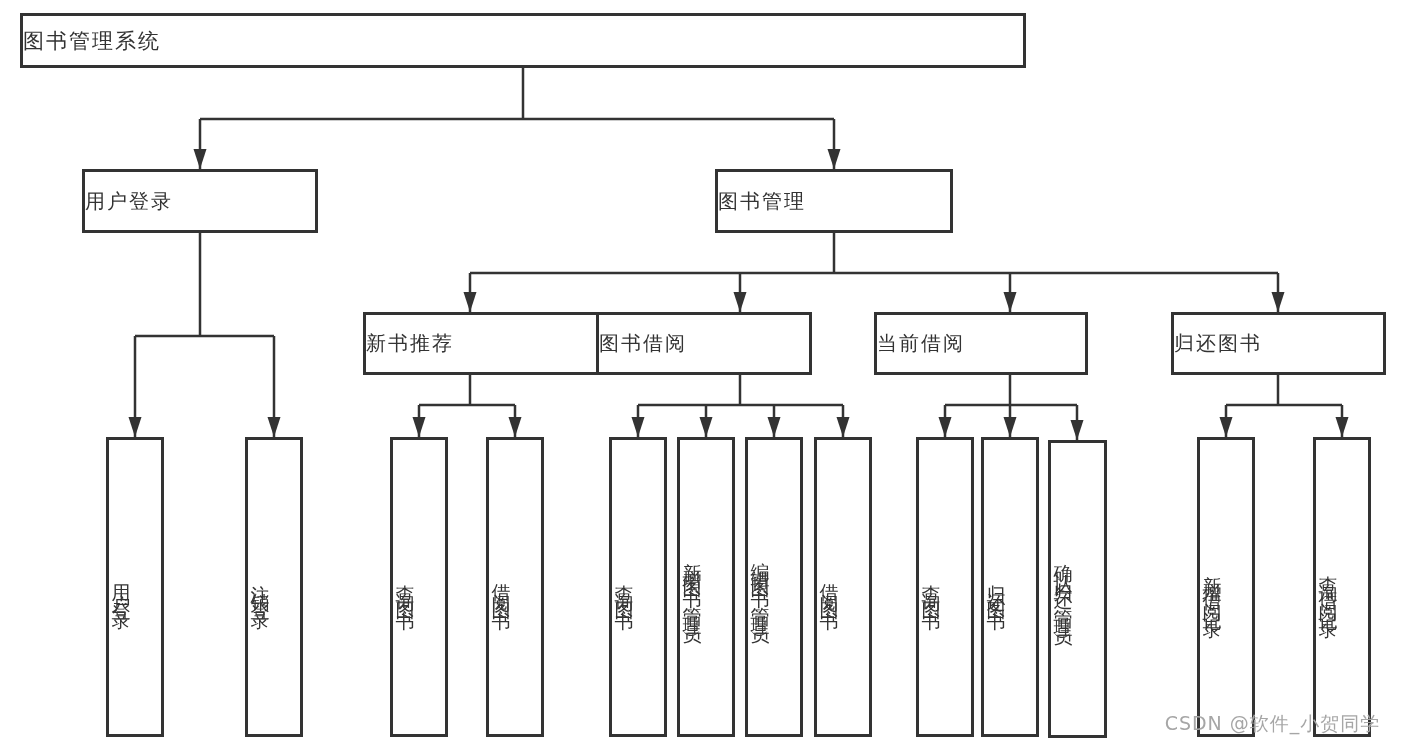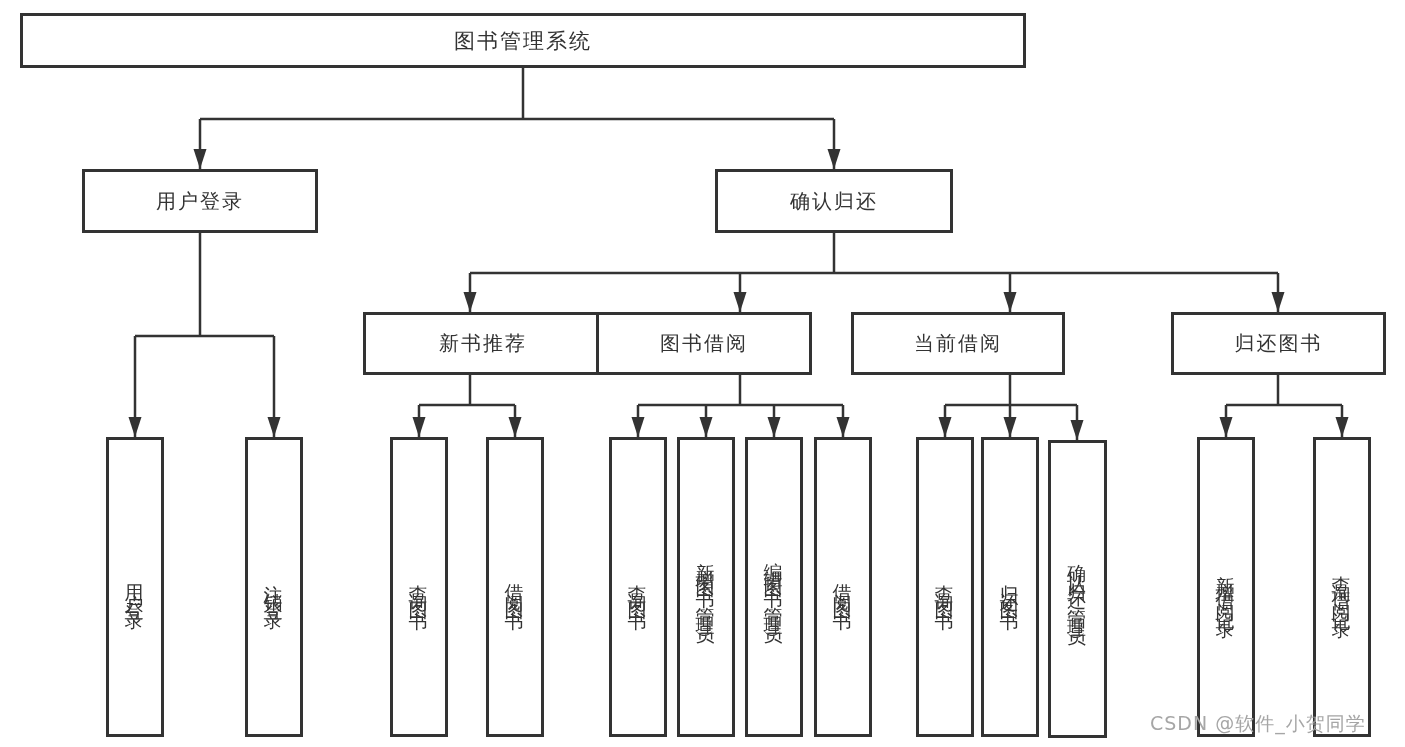--- a/index.html
+++ b/index.html
@@ -11,42 +11,42 @@
     overflow:hidden;
   }
   .canvas svg{position:absolute;left:0;top:0;}
   .node{
     position:absolute;
     box-sizing:border-box;
     background:#ffffff;
     border:3px solid #333333;
     display:flex;
     align-items:center;
-    justify-content:center;
+    justify-content:flex-start;
     color:#333333;
   }
   .node .lbl{
     font-size:20px;
     letter-spacing:2px;
     white-space:nowrap;
   }
   .node.root .lbl{font-size:21px;}
   .node.leaf .lbl{
     writing-mode:vertical-rl;
     text-orientation:mixed;
     font-size:19px;
     letter-spacing:9px;
     white-space:nowrap;
   }
   .watermark{
     position:absolute;
     left:1150px;
     top:711px;
     width:245px;
-    text-align:left;
+    text-align:center;
     font-size:19px;
     color:#a6a6a6;
     letter-spacing:1px;
     white-space:nowrap;
     z-index:5;
   }
 </style>
 </head>
 <body>
 
@@ -103,30 +103,30 @@
   </svg>
 
   <div class="node root" style="left:20px;top:13px;width:1006px;height:55px">
     <span class="lbl">图书管理系统</span>
   </div>
 
   <div class="node" style="left:82px;top:169px;width:236px;height:64px">
     <span class="lbl">用户登录</span>
   </div>
   <div class="node" style="left:715px;top:169px;width:238px;height:64px">
-    <span class="lbl">确认归还</span>
+    <span class="lbl">图书管理</span>
   </div>
 
   <div class="node" style="left:363px;top:312px;width:240px;height:63px">
     <span class="lbl">新书推荐</span>
   </div>
   <div class="node" style="left:596px;top:312px;width:216px;height:63px">
     <span class="lbl">图书借阅</span>
   </div>
-  <div class="node" style="left:851px;top:312px;width:214px;height:63px">
+  <div class="node" style="left:874px;top:312px;width:214px;height:63px">
     <span class="lbl">当前借阅</span>
   </div>
   <div class="node" style="left:1171px;top:312px;width:215px;height:63px">
     <span class="lbl">归还图书</span>
   </div>
 
   <div class="node leaf" style="left:106px;top:437px;width:58px;height:300px">
     <span class="lbl">用户登录</span>
   </div>
   <div class="node leaf" style="left:245px;top:437px;width:58px;height:300px">

